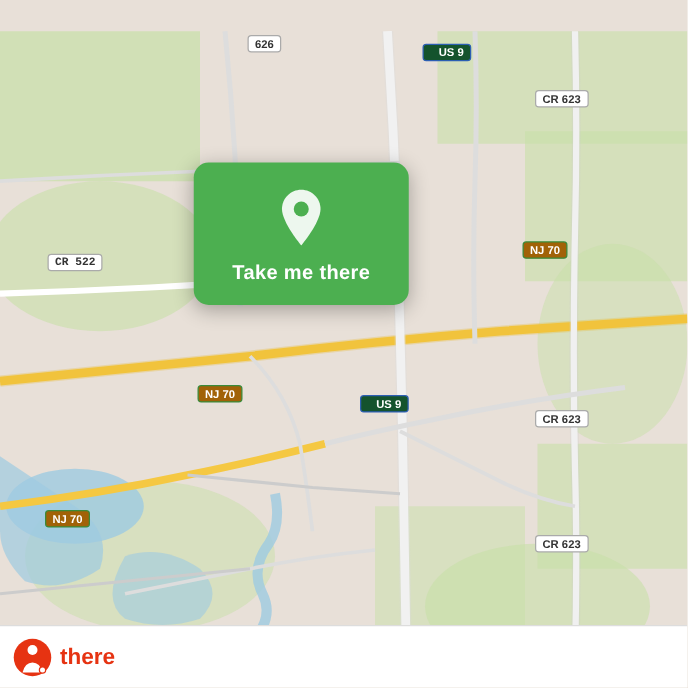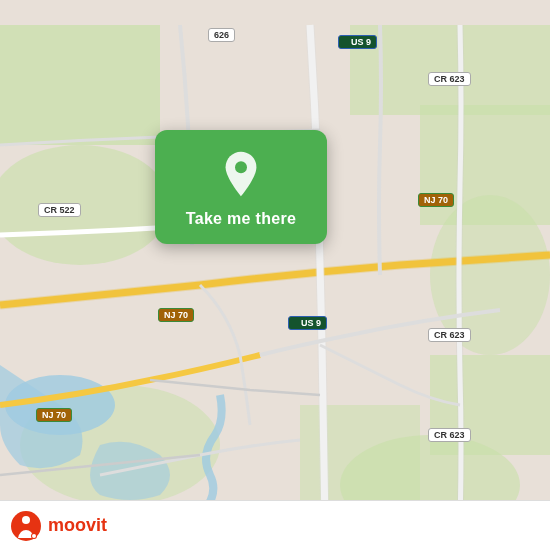--- a/index.html
+++ b/index.html
@@ -186,25 +186,25 @@
     <path d="M0,120 Q80,115 160,112 Q240,108 320,105" stroke="#ddd" stroke-width="3" fill="none"></path>
     <path d="M260,330 Q300,320 350,310 Q420,295 500,285" stroke="#ddd" stroke-width="4" fill="none"></path>
     <path d="M100,450 Q150,440 200,430 Q250,420 300,415" stroke="#ddd" stroke-width="3" fill="none"></path>
     <path d="M200,260 Q230,290 240,330 Q245,360 250,400" stroke="#ddd" stroke-width="3" fill="none"></path>
     <path d="M320,320 Q360,340 400,360 Q430,375 460,380" stroke="#ddd" stroke-width="3" fill="none"></path>
 
     <path d="M0,450 Q50,445 100,440 Q150,435 200,430" stroke="#ccc" stroke-width="2.5" fill="none"></path>
     <path d="M150,355 Q200,360 250,365 Q290,368 320,370" stroke="#ccc" stroke-width="2.5" fill="none"></path>
   </svg>
 
-  <div class="road-badge" style="top:28px;left:208px;">626</div>
+  <div class="road-badge" style="top:28px;left:198px;">626</div>
   <div class="road-badge blue" style="top:35px;left:338px;">US 9</div>
   <div class="road-badge" style="top:72px;left:428px;">CR 623</div>
   <div class="road-badge green-badge" style="top:193px;left:418px;">NJ 70</div>
-  <div class="road-badge" style="top:203px;left:38px;">CR 522</div>
+  <div class="road-badge" style="top:203px;left:38px;font-family:Liberation Mono, monospace;">CR 522</div>
   <div class="road-badge green-badge" style="top:308px;left:158px;">NJ 70</div>
   <div class="road-badge blue" style="top:316px;left:288px;">US 9</div>
   <div class="road-badge" style="top:328px;left:428px;">CR 623</div>
   <div class="road-badge green-badge" style="top:408px;left:36px;">NJ 70</div>
   <div class="road-badge" style="top:428px;left:428px;">CR 623</div>
 
   <div id="card-overlay">
 
     <svg id="location-pin" viewBox="0 0 48 56" xmlns="http://www.w3.org/2000/svg">
       <path d="M24,2 C14.06,2 6,10.06 6,20 C6,32.5 24,54 24,54 C24,54 42,32.5 42,20 C42,10.06 33.94,2 24,2 Z" fill="white" opacity="0.9"></path>
@@ -218,16 +218,16 @@
 
       <svg id="moovit-icon" viewBox="0 0 32 32" xmlns="http://www.w3.org/2000/svg">
         <circle cx="16" cy="16" r="15" fill="#e63312"></circle>
 
         <circle cx="16" cy="10" r="4" fill="white"></circle>
         <path d="M8,28 Q10,20 16,20 Q22,20 24,28" fill="white"></path>
 
         <circle cx="24" cy="26" r="3" fill="#e63312"></circle>
         <circle cx="24" cy="26" r="2" fill="white"></circle>
       </svg>
-      <span id="moovit-text">moovit</span>
+      <span id="moovit-text">there</span>
     </div>
   </div>
 </div>
 
 </body></html>

